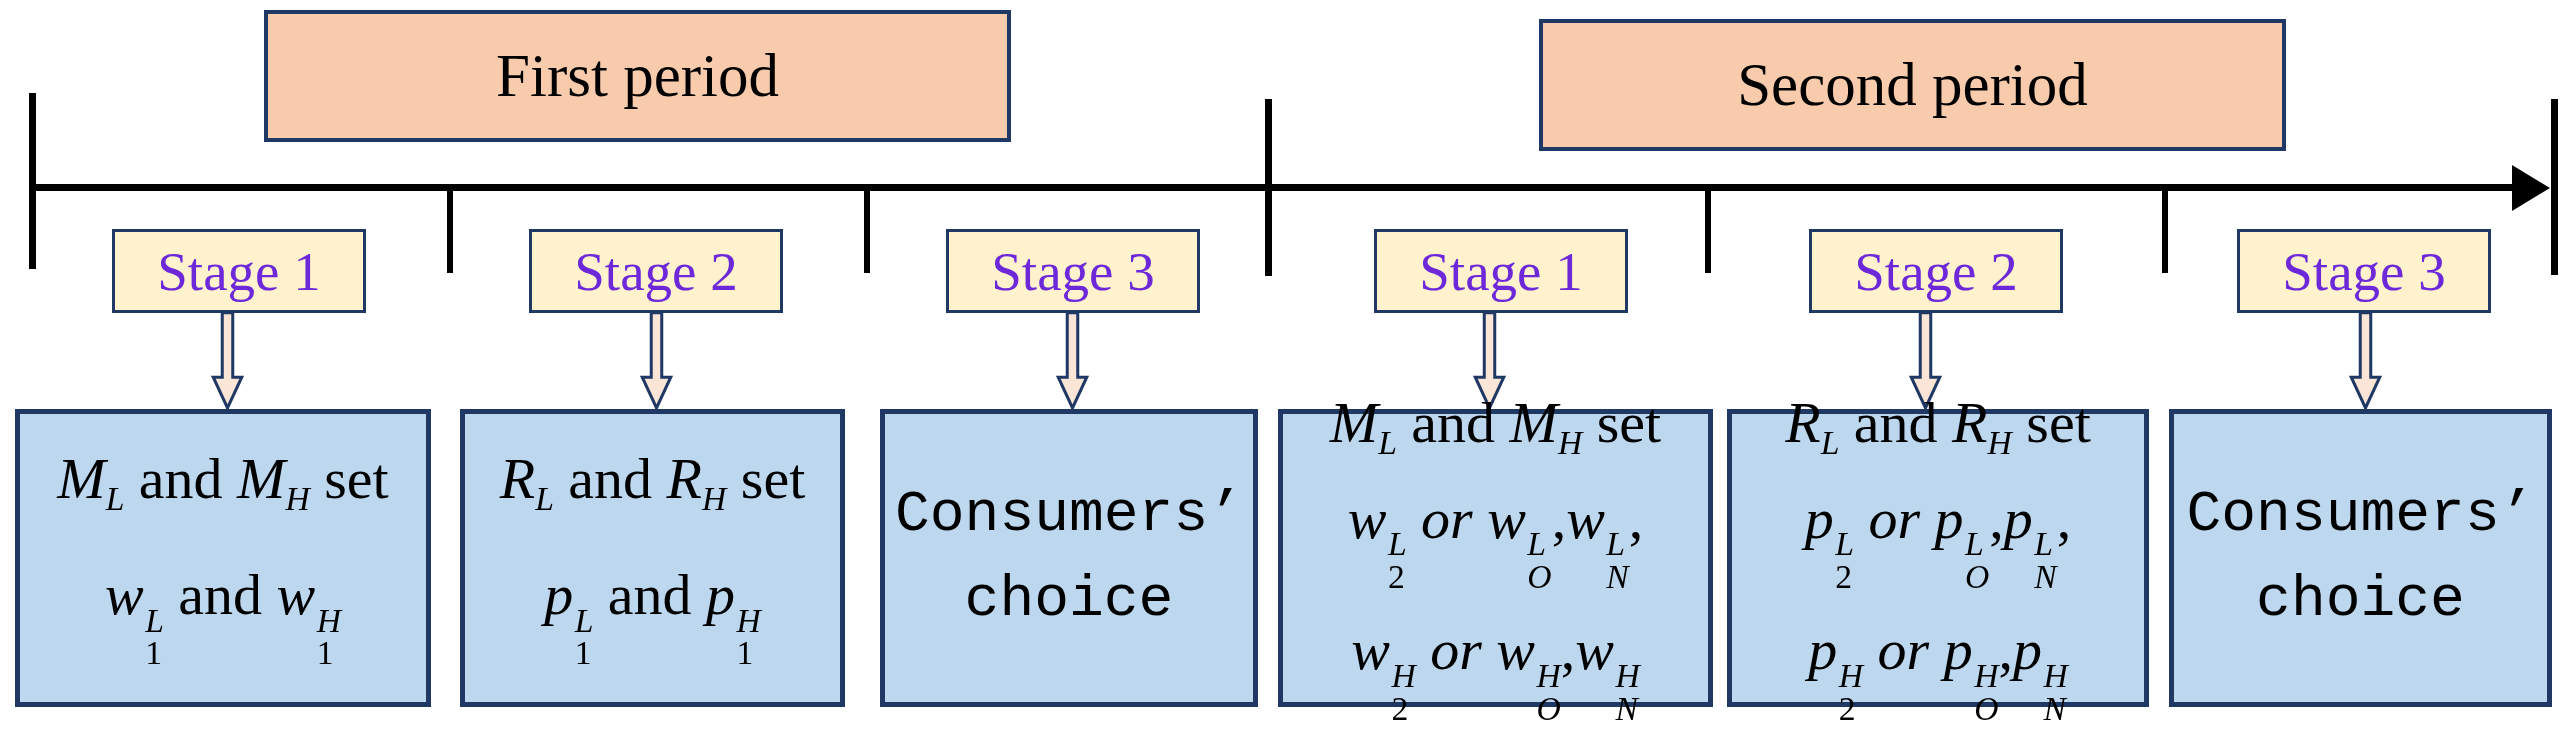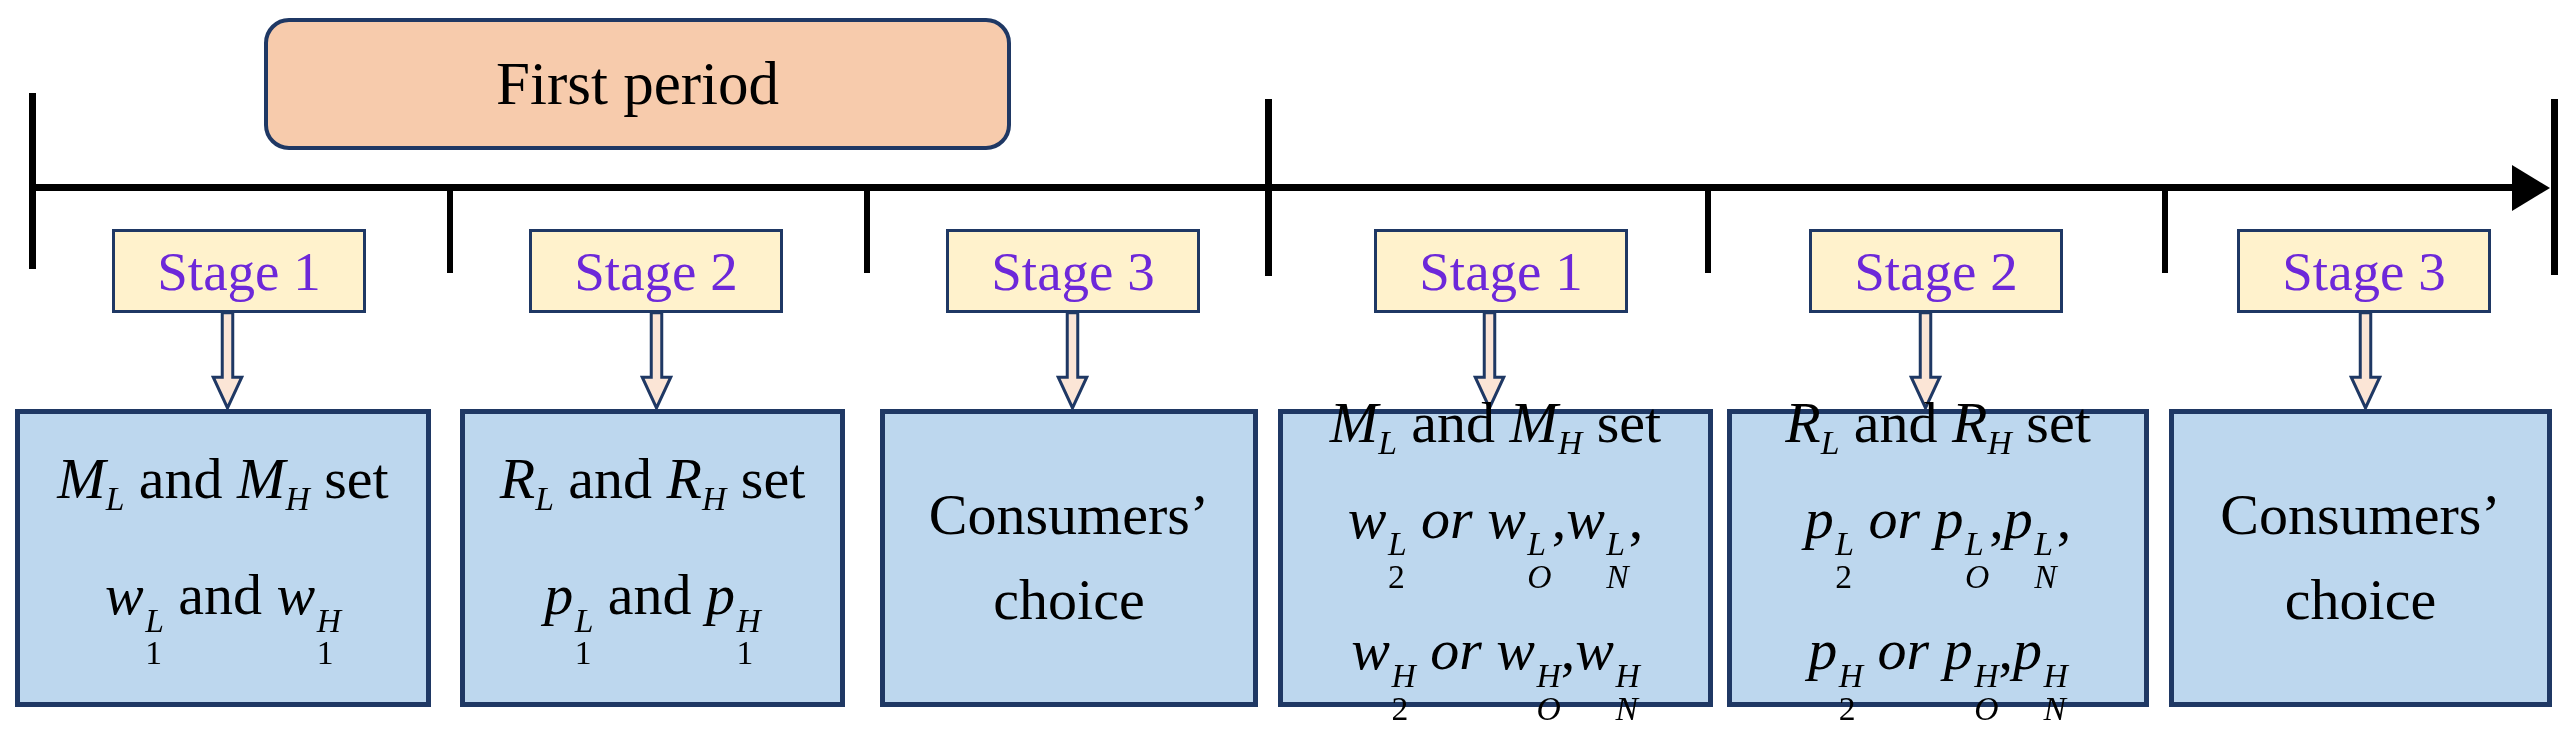--- a/index.html
+++ b/index.html
@@ -26,21 +26,21 @@
   .tick-short{width:6px;top:186px;height:87px;}
   .ts-1{left:447px;} .ts-2{left:864px;} .ts-3{left:1705px;} .ts-4{left:2162px;}
 
   
   .period{
     position:absolute;height:132px;width:747px;
     background:#f7cbac;border:4.5px solid #1f3864;box-sizing:border-box;
     display:flex;align-items:center;justify-content:center;
     font-size:61px;color:#000;
   }
-  .period-1{left:264px;top:18px;border-radius:25px;}
+  .period-1{left:264px;top:10px;}
   .period-2{left:1539px;top:19px;}
 
   
   .stage{
     position:absolute;width:254px;height:84px;top:229px;
     background:#fff2cc;border:3.8px solid #1f3864;box-sizing:border-box;
     display:flex;align-items:center;justify-content:center;
     font-size:55px;color:#6d28d9;
   }
   .st-1{left:112px;} .st-2{left:529px;} .st-3{left:946px;}
@@ -59,21 +59,21 @@
     font-size:58px;color:#000;line-height:1.15;
   }
   .eb-1{left:15px;width:416px;}
   .eb-2{left:460px;width:385px;}
   .eb-3{left:880px;width:378px;}
   .eb-4{left:1278px;width:435px;}
   .eb-5{left:1727px;width:422px;}
   .eb-6{left:2169px;width:383px;}
   .eb-two{row-gap:44px;}
   .eb-three{row-gap:23px;}
-  .eb-cc{row-gap:18px;}
+  .eb-cc{row-gap:18px;font-family:Liberation Mono, monospace;}
   .mline{white-space:nowrap;}
   .it{font-style:italic;}
   .rm{font-style:normal;}
   .sb{font-size:0.58em;font-style:italic;vertical-align:-0.35em;letter-spacing:0;}
   .stk{
     display:inline-flex;flex-direction:column;align-items:flex-start;
     font-size:0.58em;line-height:0.98;vertical-align:-0.52em;margin-left:1.5px;
   }
   .stk .up{font-style:italic;}
   .stk .dn{font-style:italic;}
@@ -90,20 +90,23 @@
   <div class="tick tick-tall-2"></div>
   <div class="tick tick-tall-3"></div>
   <div class="tick tick-short ts-1"></div>
   <div class="tick tick-short ts-2"></div>
   <div class="tick tick-short ts-3"></div>
   <div class="tick tick-short ts-4"></div>
 
   <div class="period period-1">
     <span>First period</span>
   </div>
+  <div class="period period-2">
+    <span>Second period</span>
+  </div>
 
   <div class="stage st-1">
       <span>Stage 1</span>
     </div>
   <div class="stage st-2">
       <span>Stage 2</span>
     </div>
   <div class="stage st-3">
       <span>Stage 3</span>
     </div>

